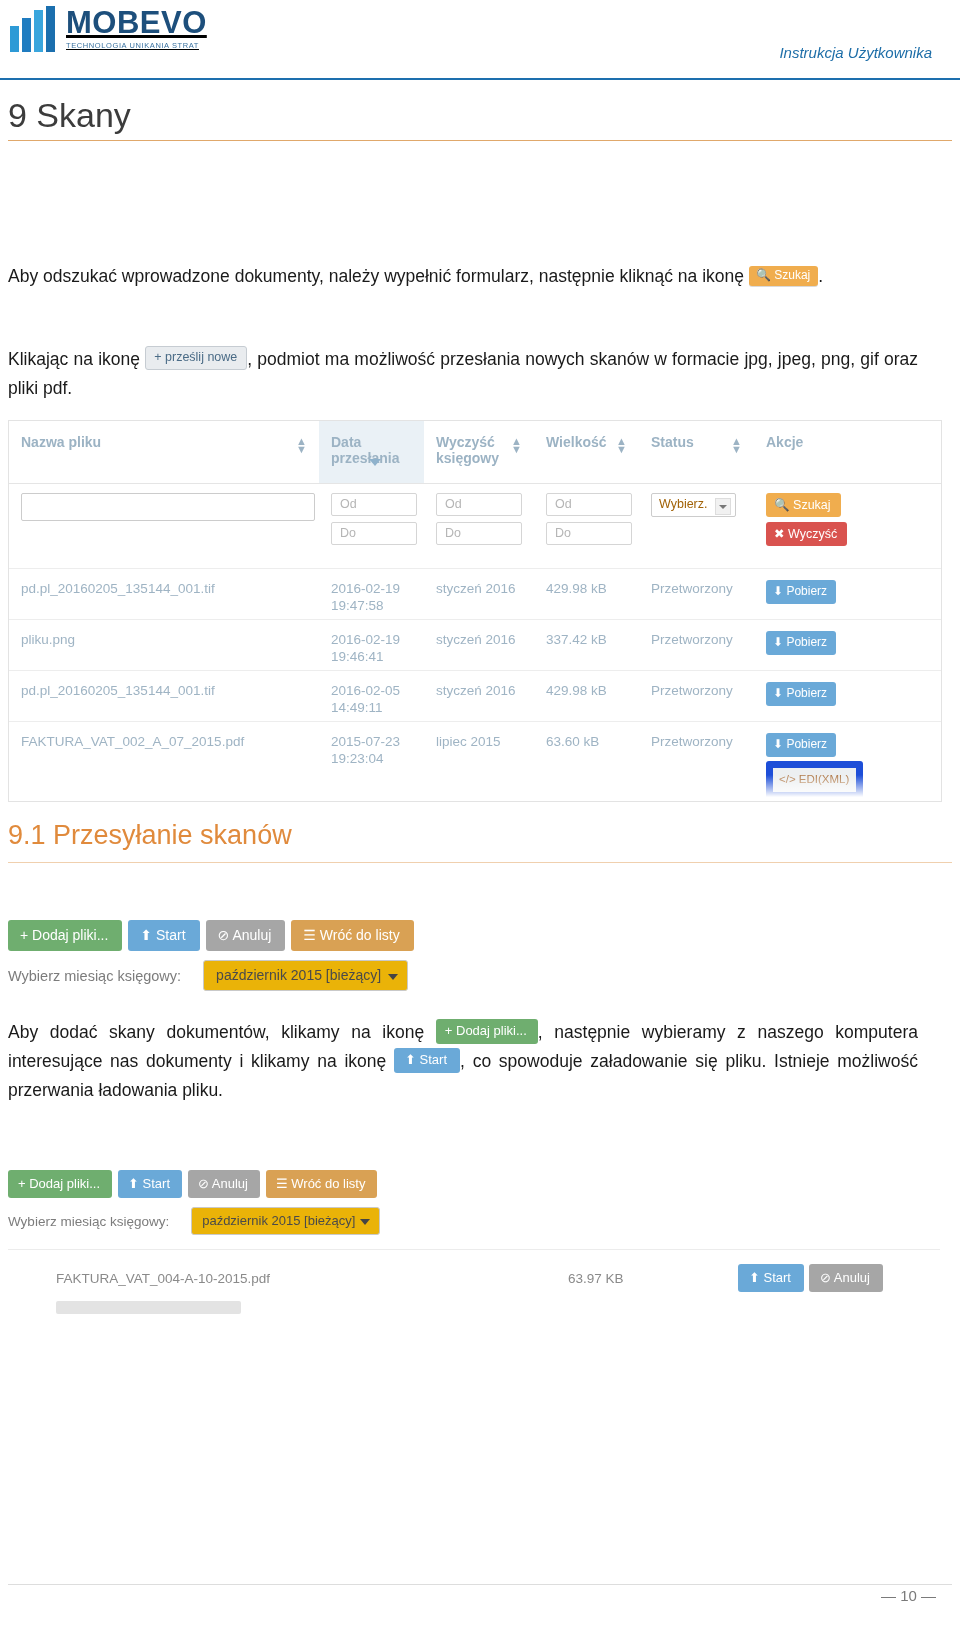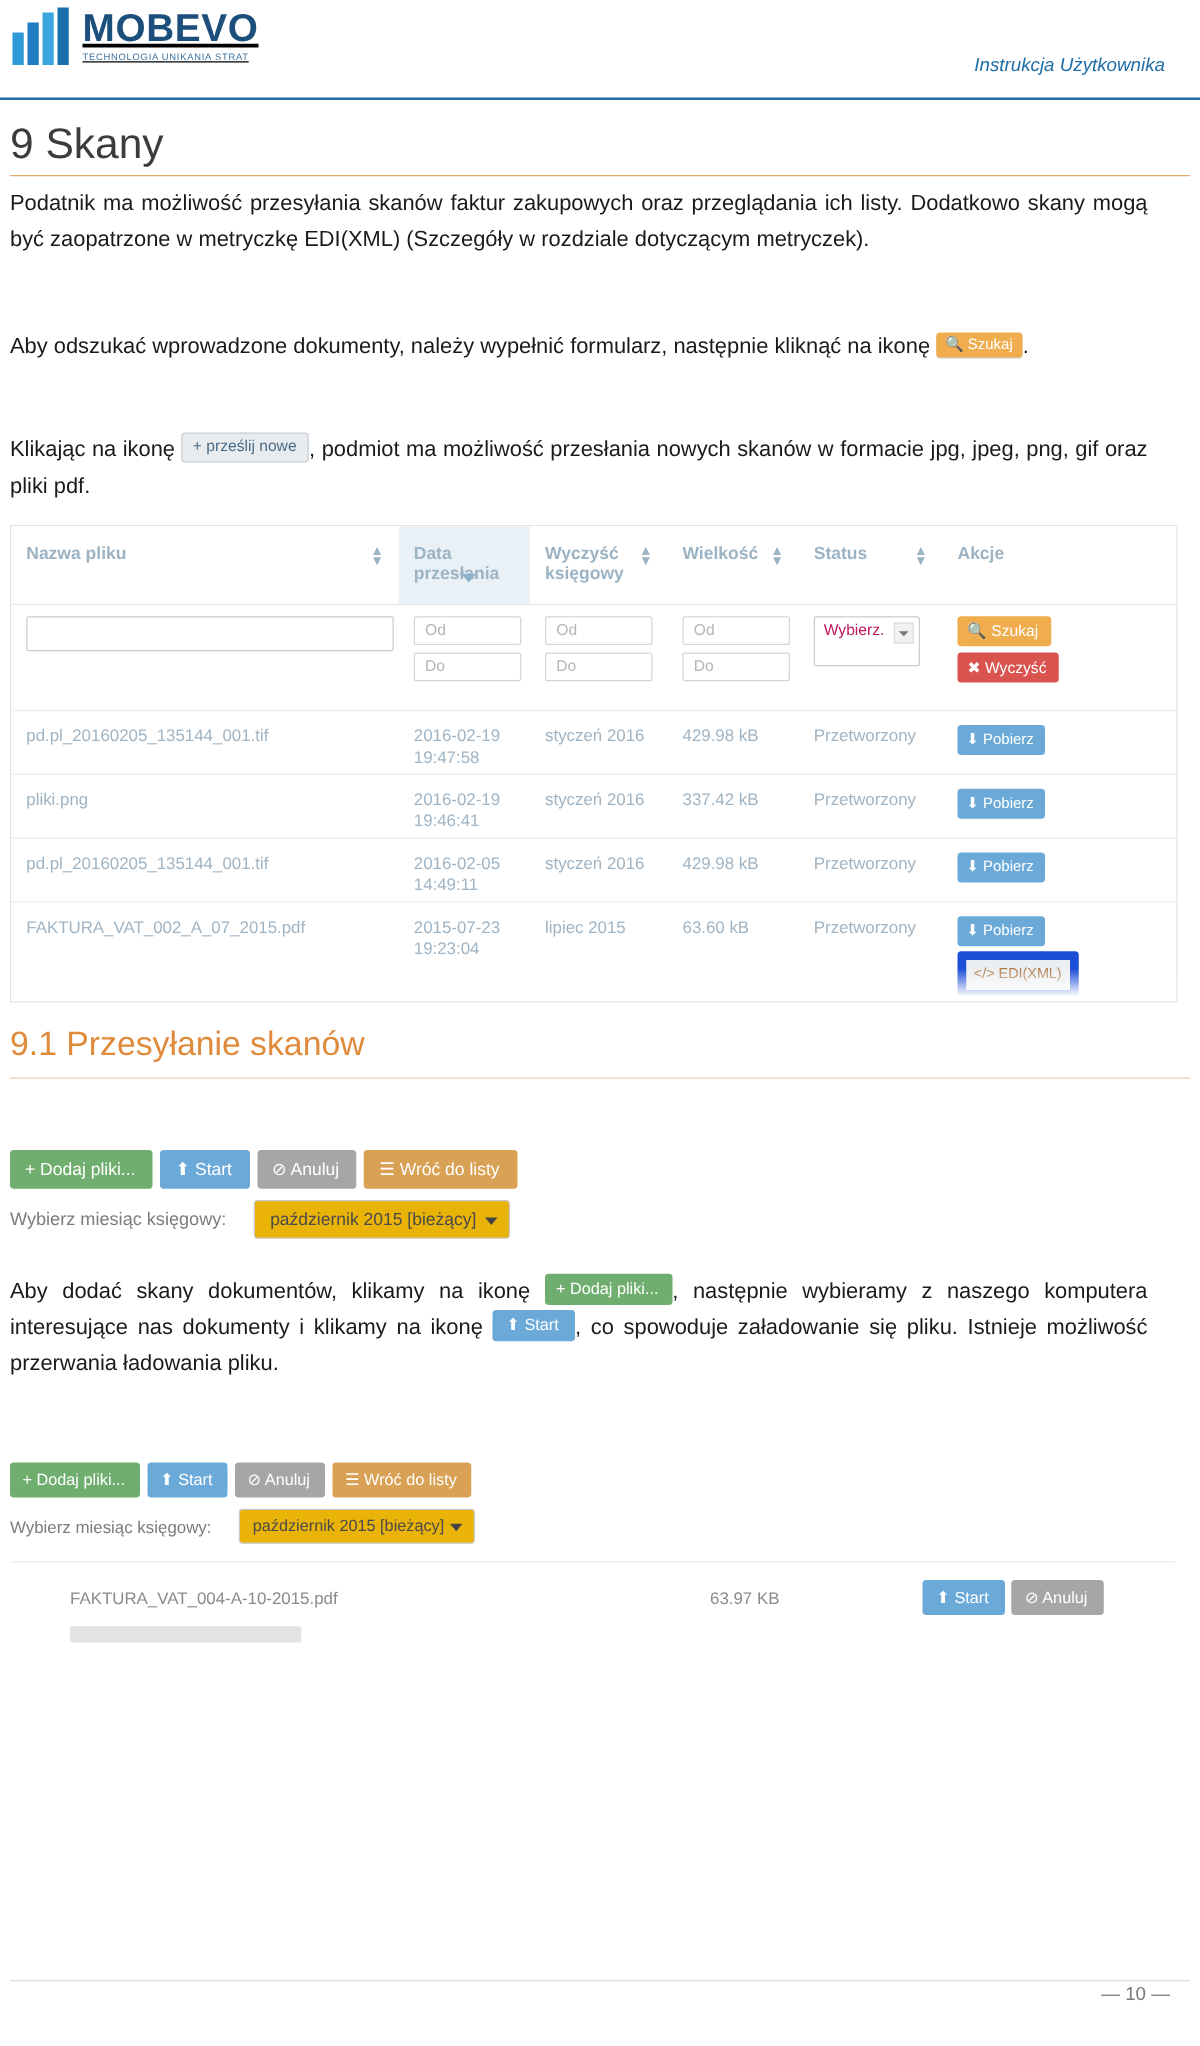--- a/index.html
+++ b/index.html
@@ -71,21 +71,21 @@
   .c1{ width:310px; } .c2{ width:105px; } .c3{ width:110px; } .c4{ width:105px; }
   .c5{ width:115px; } .c6{ width:170px; }
   .sortico { position:absolute; right:12px; top:16px; color:#9cb3c4; font-size:11px; line-height:8px; }
   .caret-dn { position:absolute; left:50px; top:38px; width:0;height:0;border-left:6px solid transparent;border-right:6px solid transparent;border-top:7px solid #8fb2cc; }
 
   .s1-filter { display:flex; min-height:84px; border-bottom:1px solid #ededed; }
   .s1-filter .fc { box-sizing:border-box; padding:9px 10px 0 12px; }
   .f-input { border:1px solid #ccc; border-radius:2px; height:26px; background:#fff; }
   .f-small { border:1px solid #d5d5d5; border-radius:2px; height:23px; background:#fff; color:#b5b5b5;
              font-size:12.5px; padding:3px 0 0 8px; box-sizing:border-box; margin-bottom:6px; width:86px; }
-  .f-select { border:1px solid #ccc; border-radius:2px; height:40px; width:85px; background:#fff; color:#be185d;
+  .f-select { border:1px solid #ccc; border-radius:2px; height:24px; width:85px; background:#fff; color:#a16207;
               font-size:12.5px; padding:3px 0 0 7px; box-sizing:border-box; position:relative; }
   .f-select .arw { position:absolute; right:4px; top:4px; width:14px; height:15px; background:#f1f1f1; border:1px solid #ddd; }
   .f-select .arw:after{ content:""; position:absolute; left:3px; top:6px; border-left:4px solid transparent; border-right:4px solid transparent; border-top:4px solid #777; }
   .btn-szukaj { background:#f0ad4e; color:#fff; font-size:12.5px; border-radius:3px; padding:4px 10px 5px 8px; display:inline-block; margin-bottom:5px; }
   .btn-wyczysc { background:#d9534f; color:#fff; font-size:12.5px; border-radius:3px; padding:4px 10px 5px 8px; display:inline-block; }
 
   .s1-row { display:flex; border-bottom:1px solid #ededed; min-height:50px; align-items:flex-start; }
   .s1-row .rc { box-sizing:border-box; padding:11px 10px 0 12px; font-size:13.5px; color:#9fb4c4; line-height:17px; }
   .btn-pobierz { background:#6aa9d8; color:#fff; font-size:12px; border-radius:3px; padding:3px 9px 4px 7px; display:inline-block; }
   .btn-edi { background:#eceff1; color:#b07a4a; font-size:11.5px; border-radius:3px; padding:3px 7px 4px 6px; display:inline-block; margin-top:4px; border:7px solid #1d4ed8; }
@@ -144,24 +144,20 @@
         <div class="logo-sub">TECHNOLOGIA UNIKANIA STRAT</div>
       </div>
     </div>
     <div class="header-right">Instrukcja Użytkownika</div>
     <div class="header-rule"></div>
   </div>
 
   <div class="chapter-title">9 Skany</div>
   <div class="chapter-rule"></div>
 
-  <div class="para p1">
-    <span>Podatnik ma możliwość przesyłania skanów faktur zakupowych oraz przeglądania ich listy.</span>
-    <span>Dodatkowo skany mogą być zaopatrzone w metryczkę EDI(XML) (Szczegóły w rozdziale dotyczącym metryczek).</span>
-  </div>
 
   <div class="para p3">
     <span>Aby odszukać wprowadzone dokumenty, należy wypełnić formularz, następnie kliknąć na ikonę</span>
     <span class="inline-img btn-szukaj-sm"><i class="ico">🔍</i> <span>Szukaj</span></span><span>.</span>
   </div>
 
   <div class="para p4">
     <span>Klikając na ikonę</span>
     <span class="inline-img btn-przeslij"><i class="ico">+</i> <span>prześlij nowe</span></span><span>, podmiot ma możliwość przesłania nowych skanów w formacie jpg, jpeg, png, gif oraz pliki pdf.</span>
   </div>
@@ -227,21 +223,21 @@
       <div class="rc c2">2016-02-19 19:47:58</div>
       <div class="rc c3">styczeń 2016</div>
       <div class="rc c4">429.98 kB</div>
       <div class="rc c5">Przetworzony</div>
       <div class="rc c6">
         <span class="btn-pobierz"><i class="ico">⬇</i> <span>Pobierz</span></span>
       </div>
     </div>
 
     <div class="s1-row">
-      <div class="rc c1">pliki.png</div>
+      <div class="rc c1">pliku.png</div>
       <div class="rc c2">2016-02-19 19:46:41</div>
       <div class="rc c3">styczeń 2016</div>
       <div class="rc c4">337.42 kB</div>
       <div class="rc c5">Przetworzony</div>
       <div class="rc c6">
         <span class="btn-pobierz"><i class="ico">⬇</i> <span>Pobierz</span></span>
       </div>
     </div>
 
     <div class="s1-row">

